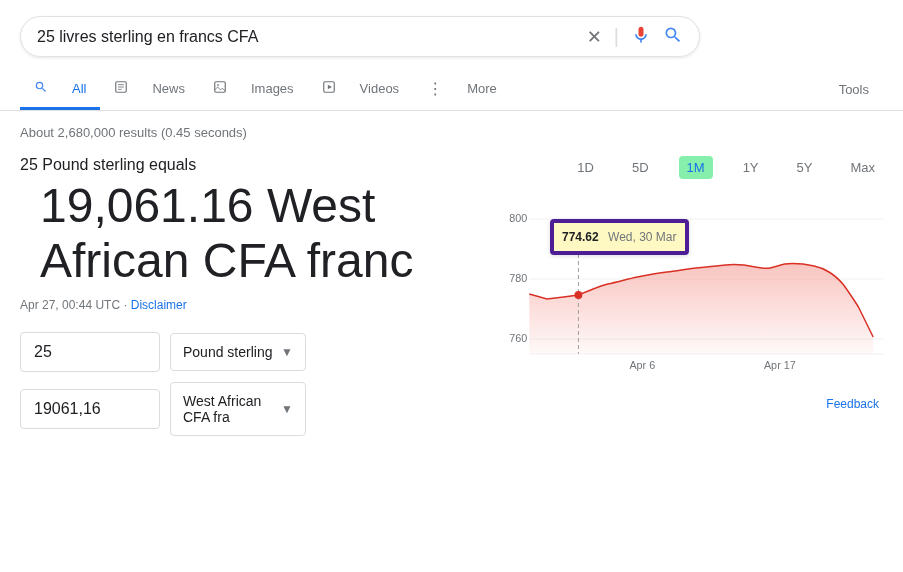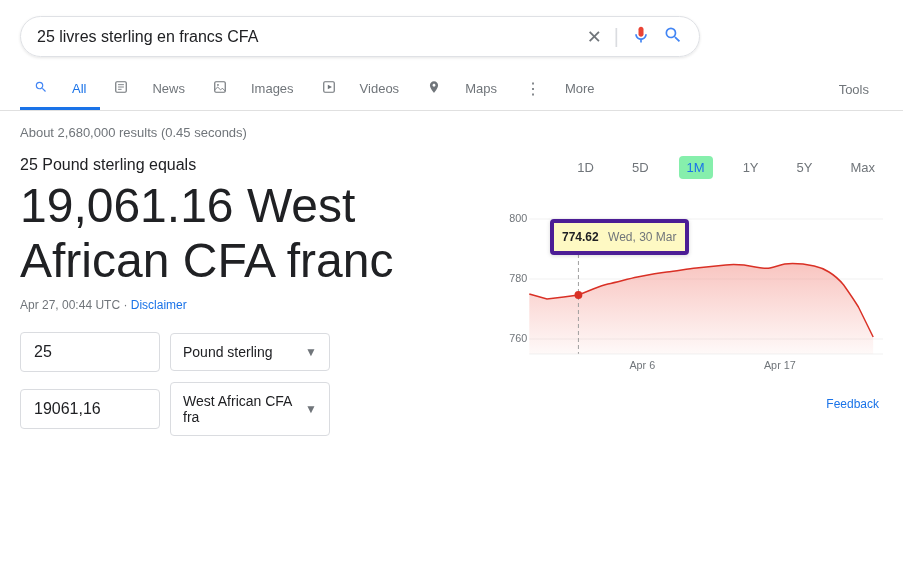--- a/index.html
+++ b/index.html
@@ -95,20 +95,21 @@
       font-size: 16px;
       color: #202124;
       margin-bottom: 4px;
     }
     .conversion-result {
       font-size: 48px;
       font-weight: 400;
       color: #202124;
       line-height: 1.15;
       margin-bottom: 10px;
+      margin-left: 20px;
     }
     .conversion-date {
       font-size: 12px;
       color: #70757a;
       margin-bottom: 20px;
     }
     .conversion-date a {
       color: #1a73e8;
       text-decoration: none;
     }
@@ -133,21 +134,21 @@
       border: 1px solid #dadce0;
       border-radius: 4px;
       padding: 10px 12px;
       font-size: 14px;
       color: #202124;
       background: #fff;
       cursor: pointer;
       display: flex;
       align-items: center;
       justify-content: space-between;
-      width: 160px;
+      width: 136px;
       gap: 6px;
     }
     .converter-select-arrow { color: #70757a; font-size: 12px; }
 
     
     .chart-tabs {
       display: flex;
       gap: 22px;
       margin-bottom: 10px;
       justify-content: flex-end;
@@ -255,28 +256,20 @@
     <span>Images</span>
   </a>
   <a class="nav-tab" href="#">
     <span>
       <svg width="14" height="14" viewBox="0 0 24 24">
           <rect x="3" y="3" width="18" height="18" rx="2" fill="none" stroke="#70757a" stroke-width="2"></rect>
           <polygon points="10,8 10,16 17,12" fill="#70757a"></polygon>
         </svg>
     </span>
     <span>Videos</span>
-  </a>
-  <a class="nav-tab" href="#">
-    <span>
-      <svg width="14" height="14" viewBox="0 0 24 24">
-          <path d="M12 2C8.13 2 5 5.13 5 9c0 5.25 7 13 7 13s7-7.75 7-13c0-3.87-3.13-7-7-7zm0 9.5c-1.38 0-2.5-1.12-2.5-2.5s1.12-2.5 2.5-2.5 2.5 1.12 2.5 2.5-1.12 2.5-2.5 2.5z" fill="#70757a"></path>
-        </svg>
-    </span>
-    <span>Maps</span>
   </a>
   <a class="nav-tab" href="#">
     <span style="font-size:16px; color:#70757a;">⋮</span>
     <span>More</span>
   </a>
   <span class="nav-tools">Tools</span>
 </div>
 
 <div class="results-container">
   <div class="results-count">About 2,680,000 results (0.45 seconds)</div>

